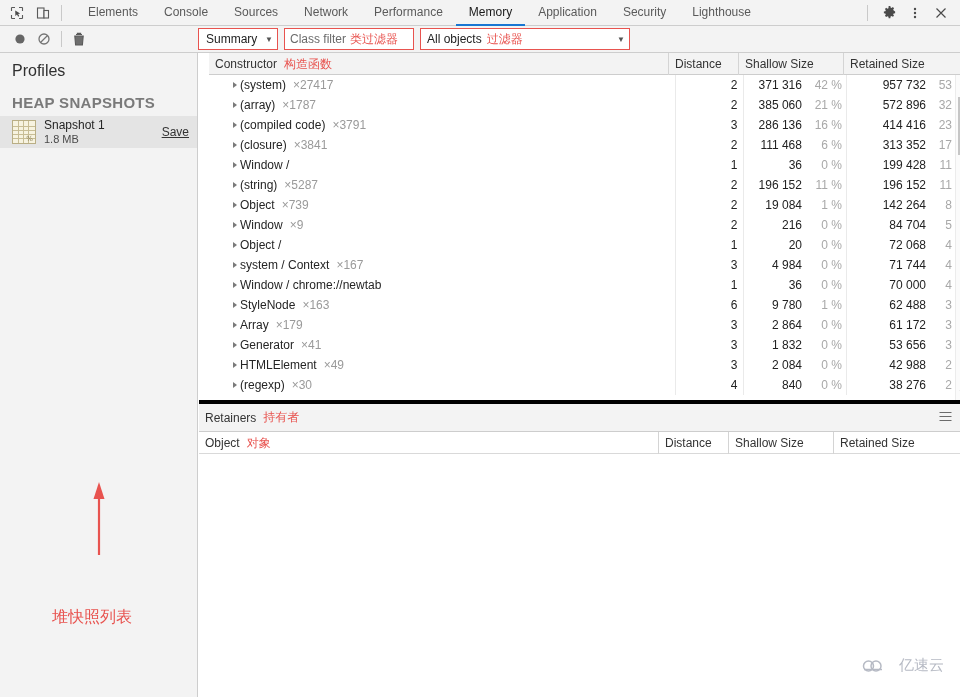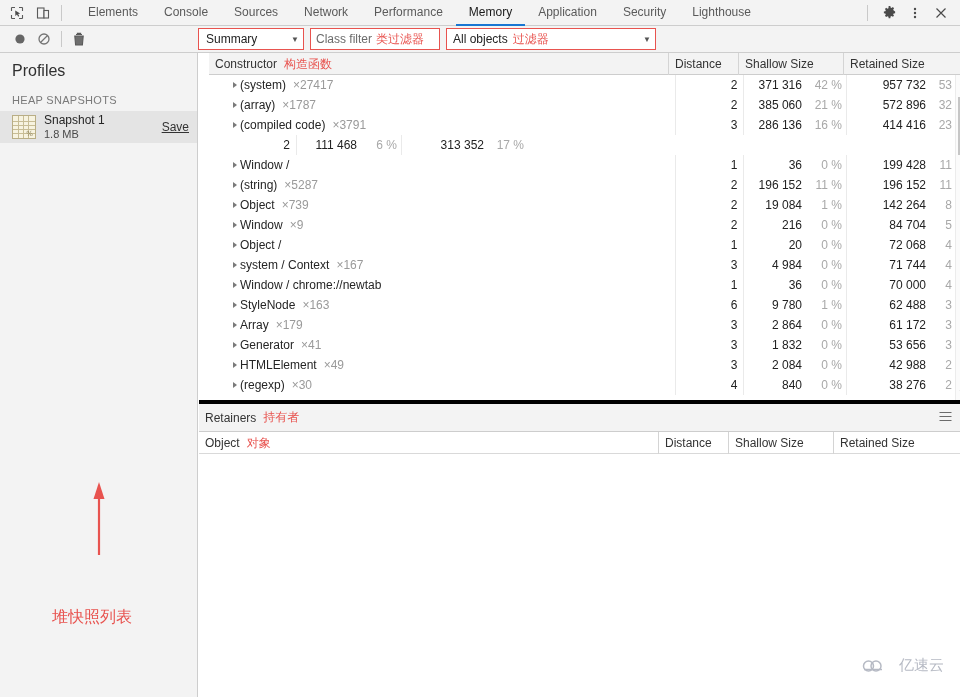--- a/index.html
+++ b/index.html
@@ -43,21 +43,21 @@
     position: absolute; left: 0; top: 26px; width: 960px; height: 27px;
     background: #f3f3f3; border-bottom: 1px solid #cdcdcd;
     display: flex; align-items: center;
   }
   .tb2-icons { display:flex; align-items:center; padding-left:8px; }
   .tb2i { width:24px; height:24px; display:flex; align-items:center; justify-content:center; cursor:pointer; }
 
   .ctrl-group { position:absolute; left:198px; top:28px; display:flex; align-items:center; gap:6px; }
   .redbox { border: 1px solid #e8534f; }
   .sel-summary {
-    width: 106px; height: 22px; background:#fff; display:flex; align-items:center;
+    width: 80px; height: 22px; background:#fff; display:flex; align-items:center;
     padding: 0 4px 0 7px; font-size: 12px; color:#222; cursor:pointer;
   }
   .sel-summary .cap { flex:1; }
   .caret { font-size: 8px; color:#555; }
   .classfilter {
     width: 130px; height: 22px; background:#fff; display:flex; align-items:center;
     padding: 0 5px; font-size:12px; cursor:text;
   }
   .cf-en { color:#6b6b6b; }
   .cf-cn { color:#e8534f; margin-left:4px; }
@@ -76,21 +76,21 @@
   .ac1 { left: 8px; top: 0; }
   .ac2 { left: 76px; top: 0; }
   .ac3 { left: 197px; top: 0; }
 
   
   .sidebar {
     position:absolute; left:0; top:53px; width:198px; height:644px;
     background:#f3f3f3; border-right:1px solid #cdcdcd;
   }
   .sb-title { padding: 9px 0 8px 12px; font-size:16px; color:#303030; }
-  .sb-section { padding: 6px 0 5px 12px; font-size:11px; color:#7a7a7a; letter-spacing:.3px; }
+  .sb-section { padding: 6px 0 5px 12px; font-size:15px; color:#7a7a7a; letter-spacing:.3px;font-weight:bold; }
   .sb-item {
     display:flex; align-items:center; height:32px; padding:0 8px 0 12px;
     background:#e4e4e4; cursor:pointer;
   }
   .snap-icon {
     width:24px; height:24px; flex:none; margin-right:8px;
     background:#f7f3e0; border:1px solid #b9ae85; position:relative; overflow:hidden;
   }
   .snap-icon .gl { position:absolute; background:#c8bd95; }
   .snap-icon .pct {
@@ -381,20 +381,25 @@
           <div class="cell shal">
             <span class="num">286 136</span>
             <span class="pct">16 %</span>
           </div>
           <div class="cell ret">
             <span class="num">414 416</span>
             <span class="pct">23 %</span>
           </div>
         </div>
         <div class="row">
+          <div class="cell ctor">
+            <span class="tri"></span>
+            <span class="cname">(closure)</span>
+            <span class="ccount">×3841</span>
+          </div>
           <div class="cell dist">
             <span class="num">2</span>
           </div>
           <div class="cell shal">
             <span class="num">111 468</span>
             <span class="pct">6 %</span>
           </div>
           <div class="cell ret">
             <span class="num">313 352</span>
             <span class="pct">17 %</span>

